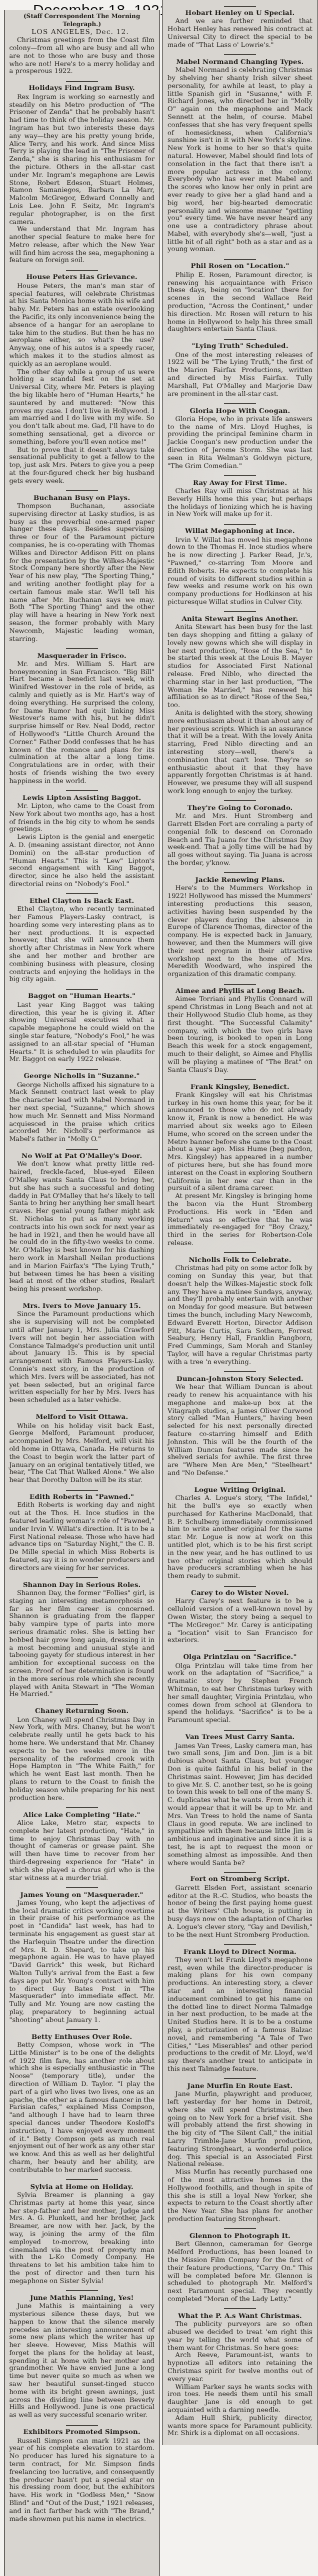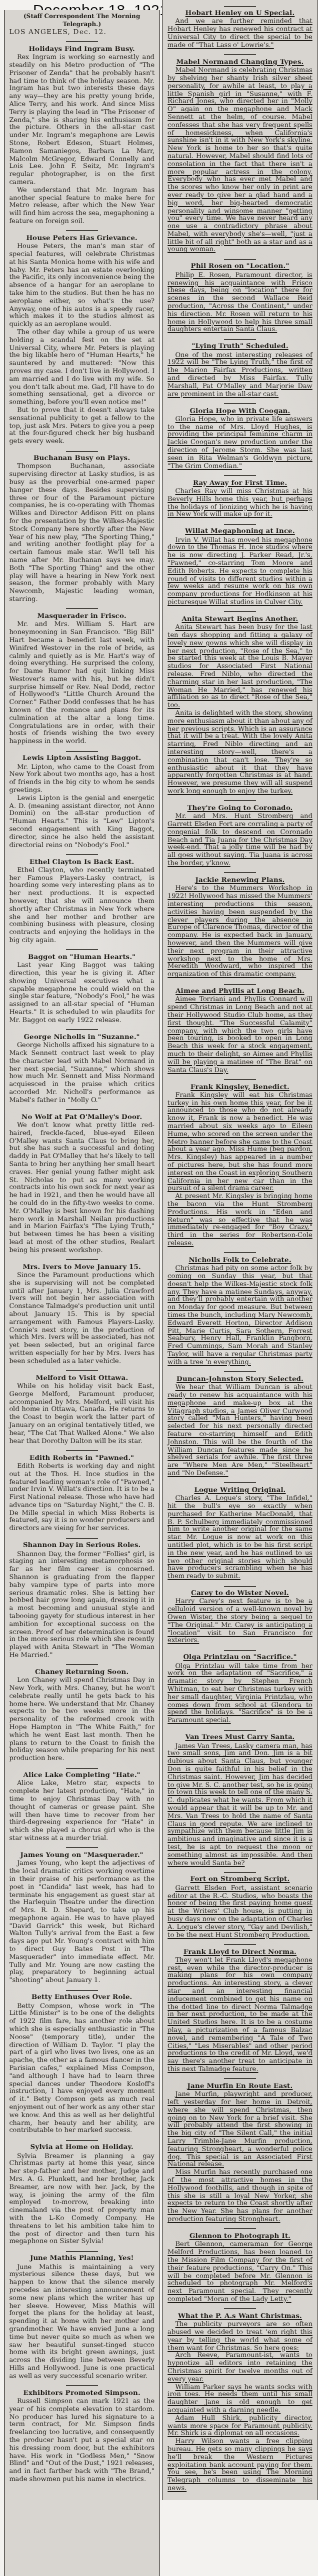--- a/index.html
+++ b/index.html
@@ -13,41 +13,45 @@
         radial-gradient(175px 361px at 55% 30%, rgba(255,255,255,.30), transparent 70%),
         radial-gradient(155px 309px at 45% 62%, rgba(252,252,250,.22), transparent 70%),
         radial-gradient(165px 268px at 60% 90%, rgba(120,115,105,.08), transparent 75%),
         #d8d5d0;}
   #right-col{left:162px;top:0;width:156px;padding:1px 4.6px 7.2px 4.6px;
       border-left:1px solid rgba(35,32,28,.5);border-right:1.5px solid rgba(35,32,28,.45);
       background:
         radial-gradient(175px 361px at 50% 20%, rgba(255,255,255,.26), transparent 70%),
         radial-gradient(155px 309px at 55% 55%, rgba(252,252,250,.20), transparent 70%),
         radial-gradient(165px 268px at 45% 85%, rgba(120,115,105,.08), transparent 75%),
-        #d8d5d0; text-decoration: underline;}
+        #d8d5d0;}
   #date-label{position:absolute;top:0.5px;left:33px;
       font-family:"Liberation Sans","DejaVu Sans",sans-serif;font-weight:normal;
       font-size:15px;letter-spacing:0.2px;color:#0c0c0c;white-space:nowrap;}
   .byline{margin:0;text-align:center;font-weight:bold;font-size:6px;text-indent:0;}
-  .dateline{margin:1px 3.1px 0.5px 0;text-align:left;font-size:6.8px;letter-spacing:0.6px;text-indent:0;}
+  .dateline{margin:1px 3.1px 0.5px 0;text-align:center;font-size:6.8px;letter-spacing:0.6px;text-indent:0;}
   .para{margin:0;text-indent:7.7px;}
   .heading{font-weight:bold;text-align:center;font-size:6.7px;margin:0 0 0.5px;text-indent:0;
       letter-spacing:0.1px;}
   .divider{width:32px;border:0;border-top:1px solid rgba(30,27,22,.78);margin:4.6px auto 3.6px;}
 </style>
 </head>
 <body>
 
 <div id="page">
   <div id="date-label">December 18, 1921</div>
 
   <div class="col" id="left-col">
     <p class="byline">(Staff Correspondent The Morning Telegraph.)</p>
     <p class="dateline">LOS ANGELES, Dec. 12.</p>
     <div id="left-col-sections">
+  <div class="section">
+
+  <p class="para">Christmas greetings from the Coast film colony—from all who are busy and all who are not to those who are busy and those who are not!  Here's to a merry holiday and a prosperous 1922.</p>
+        </div>
 
   <div class="section">
     <hr class="divider">
     <p class="heading">Holidays Find Ingram Busy.</p>
   <p class="para">Rex Ingram is working so earnestly and steadily on his Metro production of "The Prisoner of Zenda" that he probably hasn't had time to think of the holiday season.  Mr. Ingram has but two interests these days any way—they are his pretty young bride, Alice Terry, and his work.  And since Miss Terry is playing the lead in "The Prisoner of Zenda," she is sharing his enthusiasm for the picture.  Others in the all-star cast under Mr. Ingram's megaphone are Lewis Stone, Robert Edeson, Stuart Holmes, Ramon Samaniegos, Barbara La Marr, Malcolm McGregor, Edward Connelly and Lois Lee.  John F. Seitz, Mr. Ingram's regular photographer, is on the first camera.</p>
           <p class="para">We understand that Mr. Ingram has another special feature to make here for Metro release, after which the New Year will find him across the sea, megaphoning a feature on foreign soil.</p>
         </div>
 
   <div class="section">
     <hr class="divider">
@@ -260,21 +264,21 @@
 
   <div class="section">
     <hr class="divider">
     <p class="heading">Logue Writing Original.</p>
   <p class="para">Charles A. Logue's story, "The Infidel," hit the bull's eye so exactly when purchased for Katherine MacDonald, that B. P. Schulberg immediately commissioned him to write another original for the same star.  Mr. Logue is now at work on this untitled plot, which is to be his first script in the new year, and he has outlined to us two other original stories which should have producers scrambling when he has them ready to submit.</p>
         </div>
 
   <div class="section">
     <hr class="divider">
     <p class="heading">Carey to do Wister Novel.</p>
-  <p class="para">Harry Carey's next feature is to be a celluloid version of a well-known novel by Owen Wister, the story being a sequel to "The Original."  Mr. Carey is anticipating a "location" visit to San Francisco for exteriors.</p>
+  <p class="para">Harry Carey's next feature is to be a celluloid version of a well-known novel by Owen Wister, the story being a sequel to "The McGregor."  Mr. Carey is anticipating a "location" visit to San Francisco for exteriors.</p>
         </div>
 
   <div class="section">
     <hr class="divider">
     <p class="heading">Olga Printzlau on "Sacrifice."</p>
   <p class="para">Olga Printzlau will take time from her work on the adaptation of "Sacrifice," a dramatic story by Stephen French Whitman, to eat her Christmas turkey with her small daughter, Virginia Printzlau, who comes down from school at Glendora to spend the holidays.  "Sacrifice" is to be a Paramount special.</p>
         </div>
 
   <div class="section">
     <hr class="divider">
@@ -307,19 +311,18 @@
   <p class="para">Bert Glennon, cameraman for George Melford Productions, has been loaned to the Mission Film Company for the first of their feature productions, "Carry On."  This will be completed before Mr. Glennon is scheduled to photograph Mr. Melford's next Paramount special.  They recently completed "Moran of the Lady Letty."</p>
         </div>
 
   <div class="section">
     <hr class="divider">
     <p class="heading">What the P. A.s Want Christmas.</p>
   <p class="para">The publicity purveyors are so often abused we decided to treat 'em right this year by telling the world what some of them want for Christmas.  So here goes:</p>
           <p class="para">Arch Reeve, Paramount-ist, wants to hypnotize all editors into retaining the Christmas spirit for twelve months out of every year.</p>
           <p class="para">William Parker says he wants socks with iron toes.  He needs them until his small daughter Jane is old enough to get acquainted with a darning needle.</p>
           <p class="para">Adam Hull Shirk, publicity director, wants more space for Paramount publicity.  Mr. Shirk is a diplomat on all occasions.</p>
-          <p class="para">Harry Wilson wants a free clipping bureau.  He gets so many clippings he says he'll break the Western Pictures exploitation bank account paying for them.  You see, he's been using The Morning Telegraph columns to disseminate his news.</p>
         </div>
 
 </div>
   </div>
 </div>
 
 
 </body></html>

